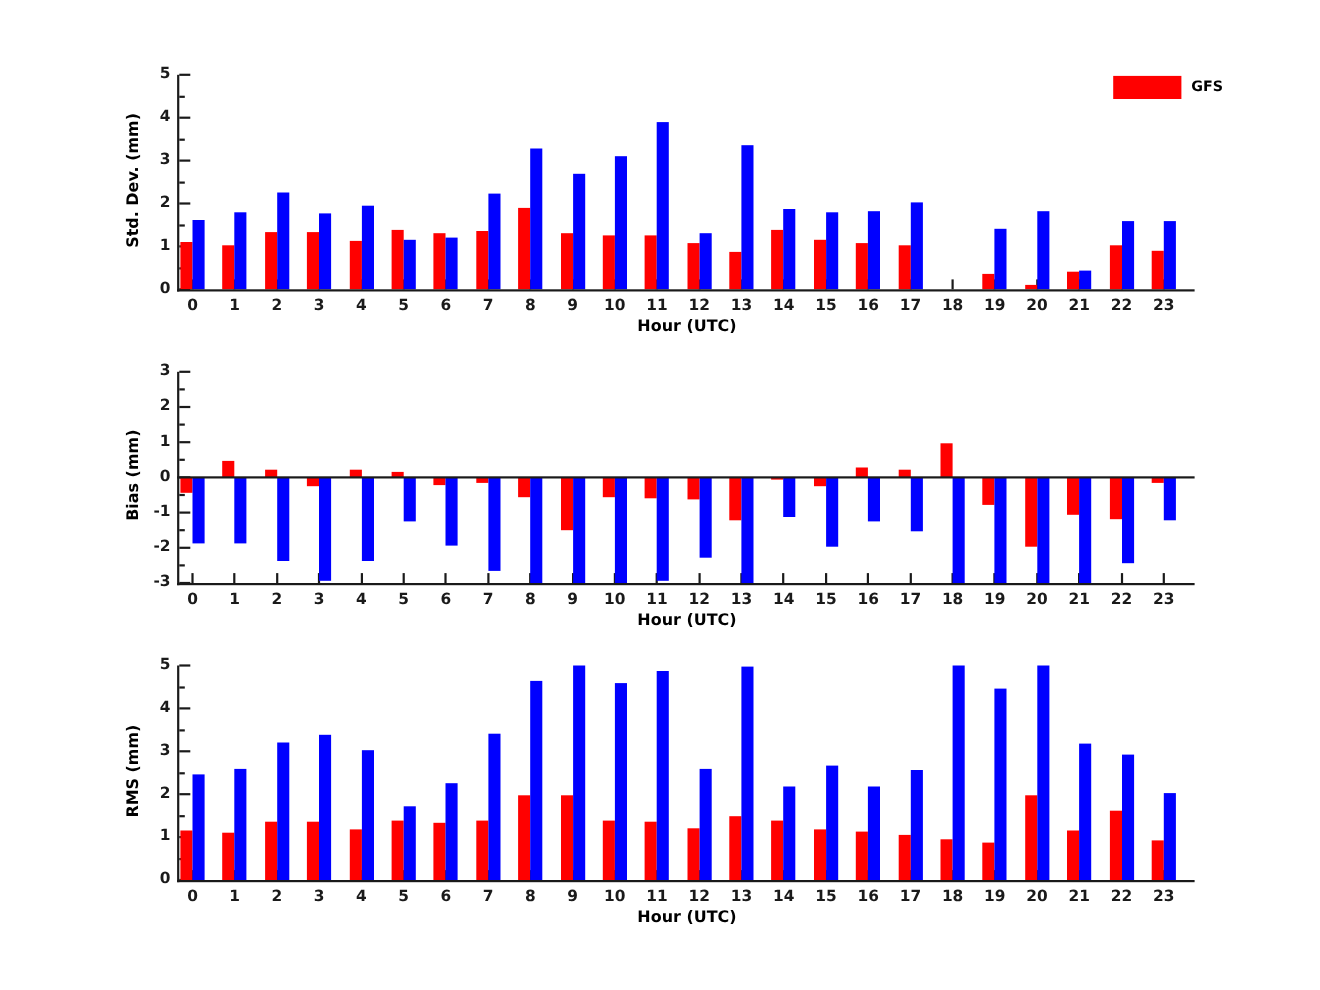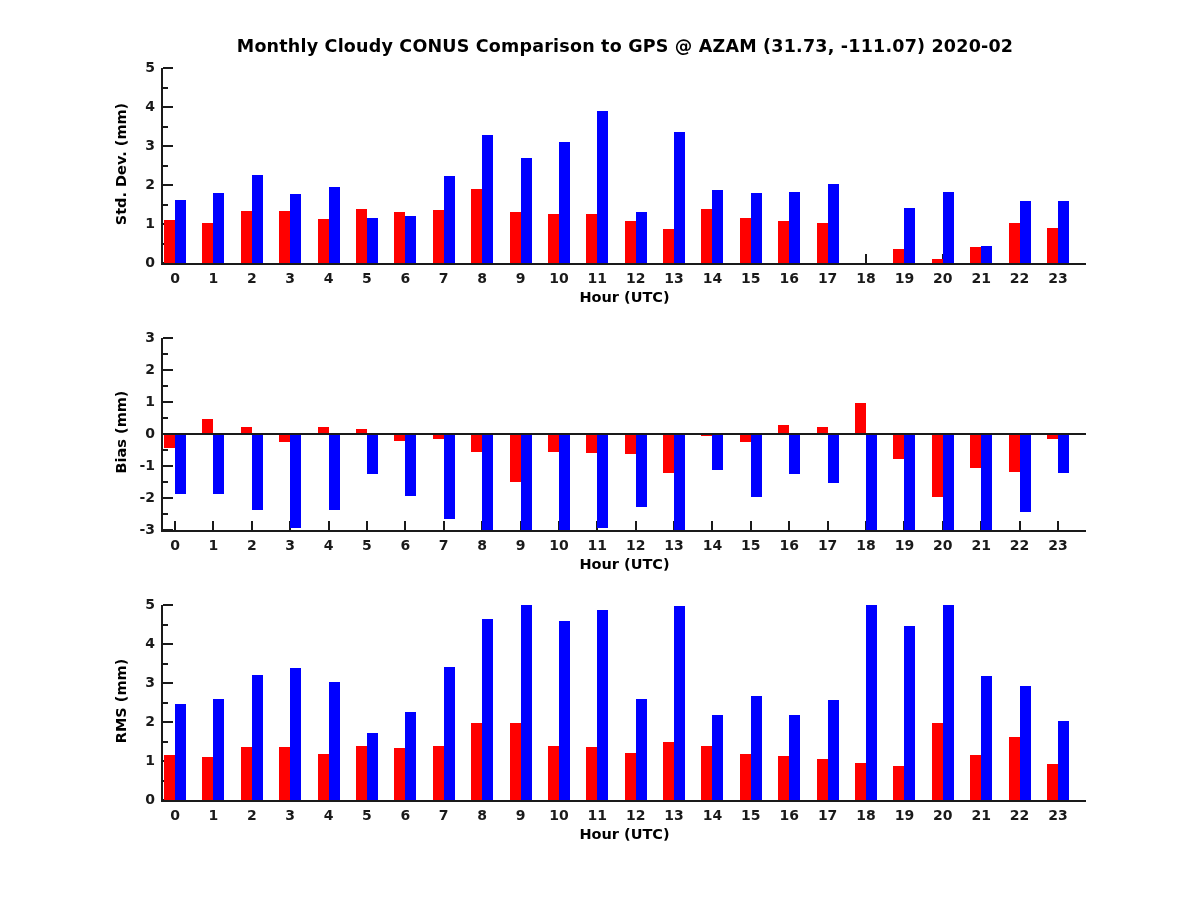--- a/index.html
+++ b/index.html
@@ -41,23 +41,26 @@
   }
   .y-tick-label{text-align:right;}
   .x-tick-label{text-align:center;}
   .bar{position:absolute;}
 </style>
 </head>
 <body>
 
 <div id="page">
 
-  <div class="chart-title">Monthly Cloudy CONUS Comparison to GPS @ AZAM (31.73, -111.07) 2020-02</div>
 
   <div class="legend">
+    <div class="legend-row">
+      <span class="legend-swatch" id="swatch-0" style="background: rgb(255, 0, 0);"></span>
+      <span class="legend-label">GFS</span>
+    </div>
   </div>
 
   <div class="chart" id="chart-0">
     <div class="ylabel" id="ylab-0" style="left: -39px; top: 155.5px; width: 320px;">Std. Dev. (mm)</div>
     <div class="xlabel" id="xlab-0" style="left: 524.5px; top: 289px; width: 200px;">Hour (UTC)</div>
     <div class="plot" id="plot-0">
         <div class="tick" style="left: 163px; top: 242.5px; width: 5px; height: 2px;"></div>
         <div class="tick" style="left: 163px; top: 203.5px; width: 5px; height: 2px;"></div>
         <div class="tick" style="left: 163px; top: 164.5px; width: 5px; height: 2px;"></div>
         <div class="tick" style="left: 163px; top: 125.5px; width: 5px; height: 2px;"></div>

